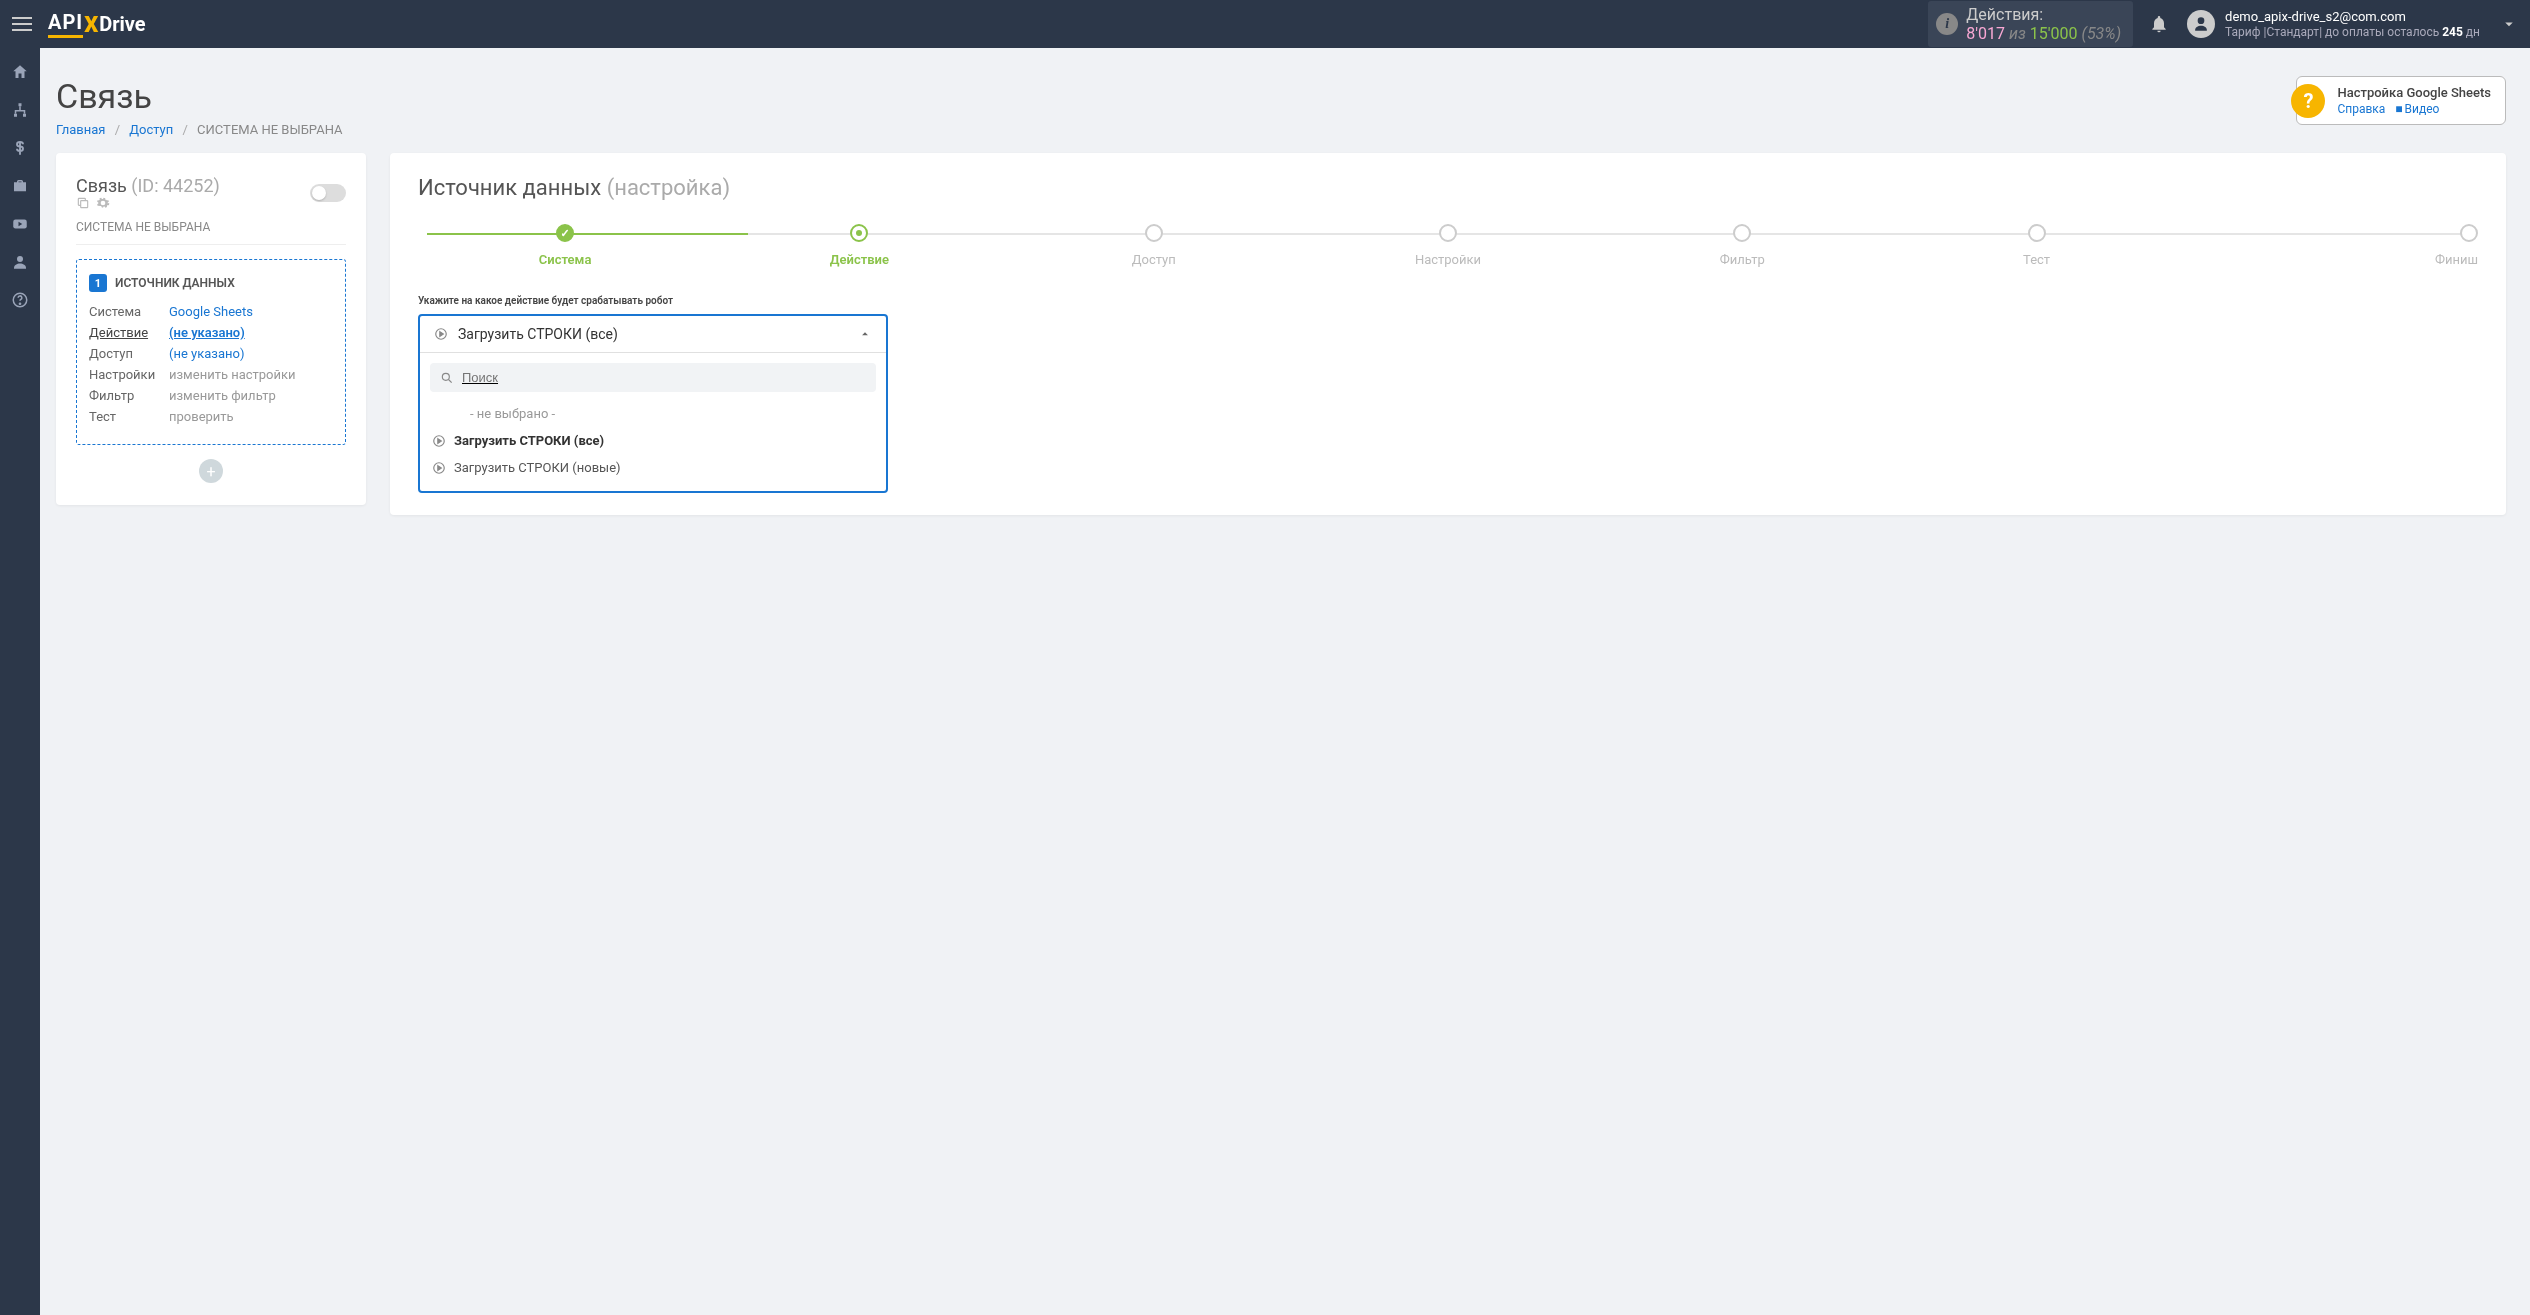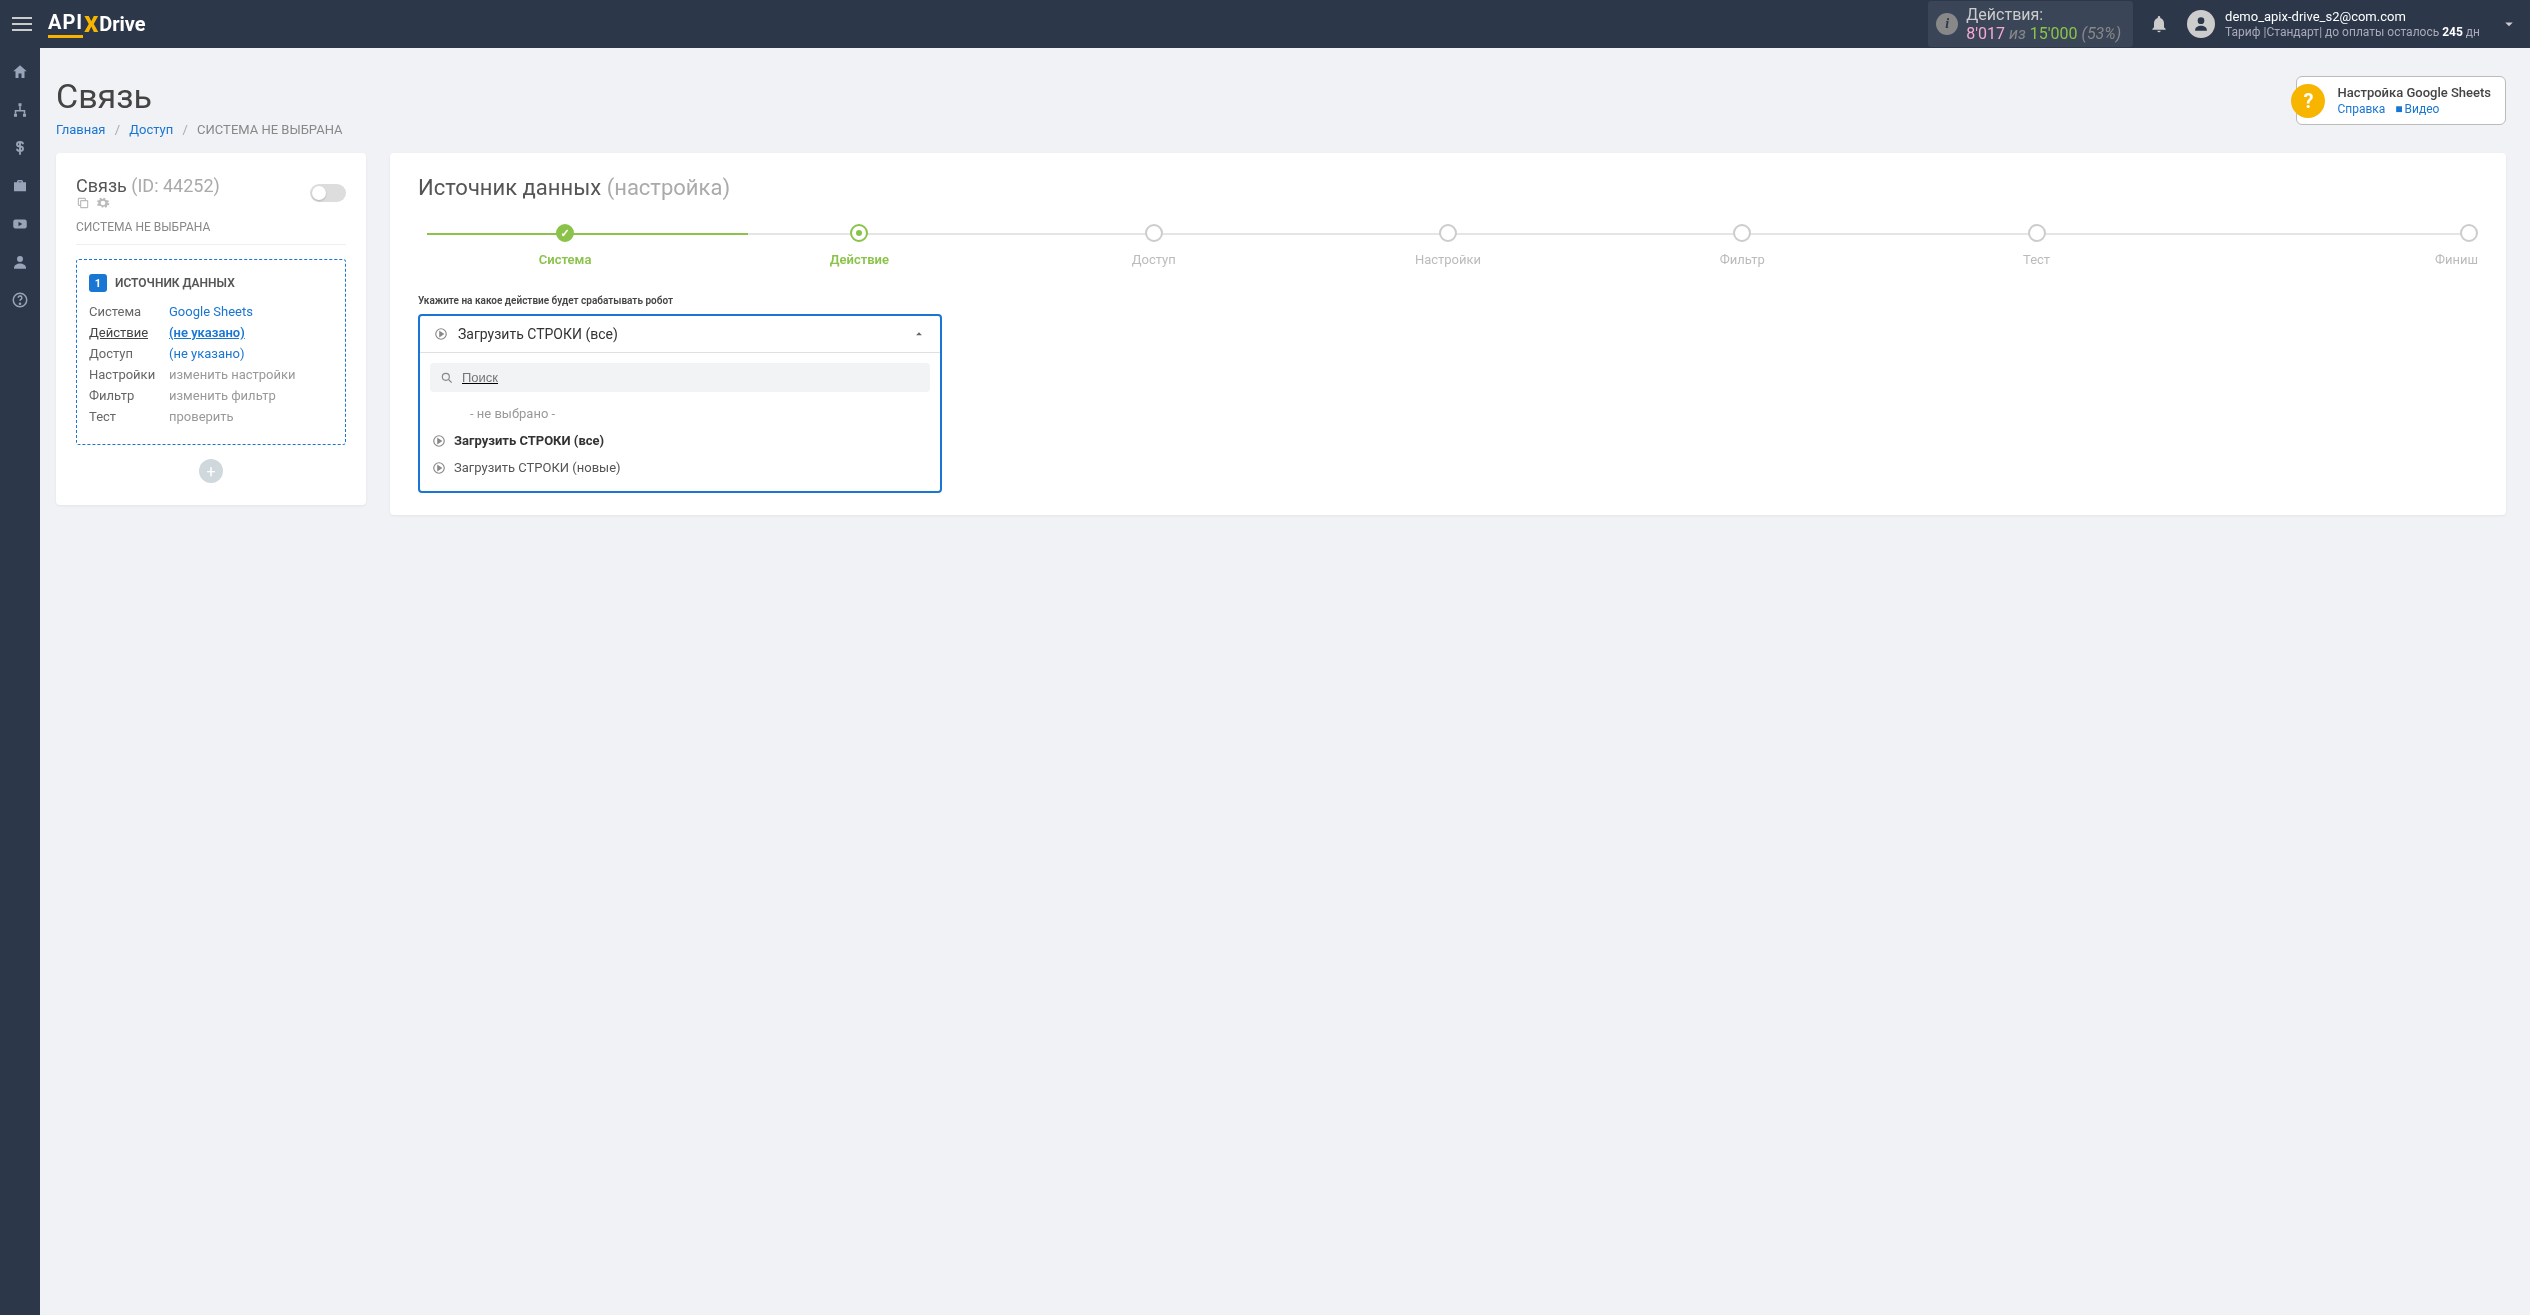--- a/index.html
+++ b/index.html
@@ -110,21 +110,21 @@
 .step.done .dot{ background:#8bc34a; border-color:#8bc34a;}
 .step.done .dot::after{ content:"✓"; color:#fff; font-size:11px; font-weight:bold;}
 .step.current .dot{ border-color:#8bc34a;}
 .step.current .dot::after{ content:""; width:6px; height:6px; background:#8bc34a; border-radius:50%;}
 .step .label { font-size:13px; color:#bbb;}
 .step.done .label, .step.current .label { color:#8bc34a; font-weight:600;}
 .step-line { position:absolute; top:9px; height:2px; background:#e5e5e5; z-index:1;}
 .step-line.green{ background:#8bc34a;}
 
 .form-label { font-size:10px; font-weight:600; color:#444; margin-bottom:8px;}
-.dropdown { border:2px solid #1976d2; border-radius:4px; width:524px; background:#fff;}
+.dropdown { border:2px solid #1976d2; border-radius:4px; width:470px; background:#fff;}
 .dd-selected { padding:10px 14px; display:flex; align-items:center; gap:10px; cursor:pointer; border-bottom:1px solid #e0e0e0;}
 .dd-selected .play{ color:#888;}
 .dd-selected .chev{ margin-left:auto; color:#666;}
 .dd-body { padding:10px;}
 .dd-search { background:#f1f3f5; border-radius:4px; padding:7px 10px; display:flex; align-items:center; gap:8px; margin-bottom:8px;}
 .dd-search input{ border:none; background:transparent; outline:none; flex:1; font-size:13px;text-decoration:underline;}
 .dd-option { padding:6px 4px 6px 24px; font-size:13px; color:#555; cursor:pointer; display:flex; align-items:center; gap:8px; position:relative;}
 .dd-option.empty{ color:#999; font-style:normal; padding-left:40px;}
 .dd-option .play{ position:absolute; left:2px; color:#888;}
 .dd-option.sel{ font-weight:700; color:#333;}

